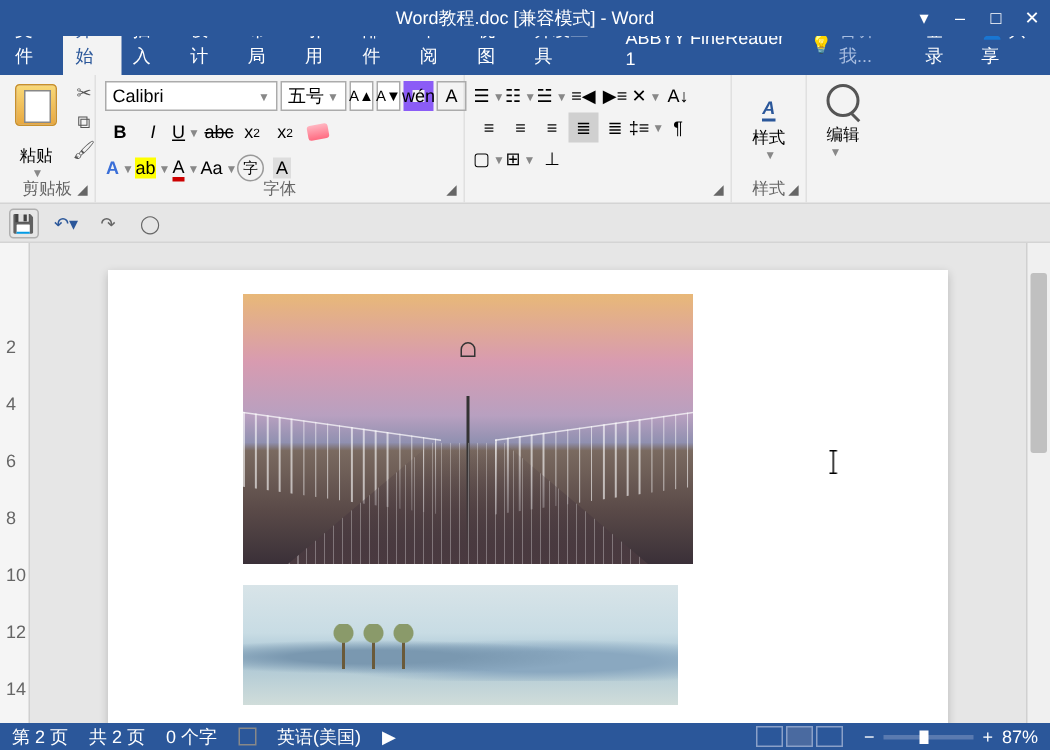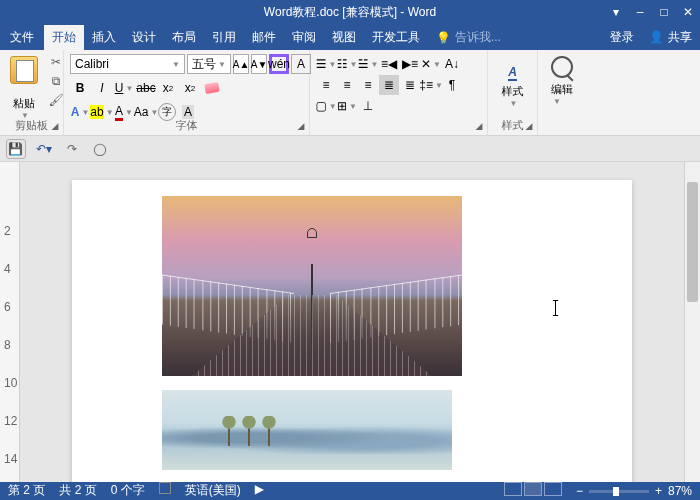--- a/index.html
+++ b/index.html
@@ -57,21 +57,21 @@
 .rail.r{right:0;width:44%;transform:skewY(-8deg);transform-origin:left}
 .lamp{position:absolute;left:50%;top:18%;width:10px;height:10px;border:1px solid #333;border-radius:50% 50% 0 0;transform:translateX(-50%)}
 .img2{width:290px;height:80px;margin-top:14px;background:linear-gradient(180deg,#d8e4e8 0%,#c8dce4 40%,#a8c4d4 60%,#d0ddda 100%);position:relative;overflow:hidden}
 .img2::before{content:"";position:absolute;bottom:20%;left:0;right:0;height:40%;background:radial-gradient(ellipse at 30% 50%,#7a98b0 20%,transparent 50%),radial-gradient(ellipse at 70% 60%,#8aa8c0 25%,transparent 55%)}
 .tree{position:absolute;bottom:30%;width:14px;height:30px;background:radial-gradient(circle at 50% 30%,#8a9a6a 40%,transparent 45%),linear-gradient(#6a5a3a,#6a5a3a);background-size:14px 20px,2px 30px;background-position:center top,center;background-repeat:no-repeat}
 .cursor{position:absolute;width:1px;height:16px;background:#000}
 .cursor::before,.cursor::after{content:"";position:absolute;left:-2px;width:5px;height:1px;background:#000}
 .cursor::before{top:0}.cursor::after{bottom:0}
 .scrollbar{width:16px;background:#f0f0f0;border-left:1px solid #d0d0d0;position:relative}
 .scroll-thumb{position:absolute;left:2px;right:2px;top:20px;height:120px;background:#c0c0c0;border-radius:2px}
-.statusbar{position:absolute;bottom:0;left:0;right:0;height:18px;background:#2b579a;color:#fff;display:flex;padding:0 8px;font-size:11px;gap:14px}
+.statusbar{position:absolute;bottom:0;left:0;right:0;height:18px;background:#2b579a;color:#fff;display:flex;align-items:center;padding:0 8px;font-size:11px;gap:14px}
 .statusbar .sp{flex:1}
 .zoom-controls{display:flex;align-items:center;gap:6px}
 .zoom-slider{width:60px;height:3px;background:#5a7ab0;position:relative}
 .zoom-slider::after{content:"";position:absolute;left:40%;top:-3px;width:6px;height:9px;background:#fff}
 .view-btns{display:flex;gap:2px}
 .vbtn{width:18px;height:14px;border:1px solid #8aa0c8;cursor:pointer}
 .dd{font-size:8px;margin-left:2px;color:#888}
 .chk{width:12px;height:12px;border:1px solid #888;display:inline-block}
 </style>
 </head>
@@ -91,20 +91,21 @@
   <div class="tab file">文件</div>
   <div class="tab active">开始</div>
   <div class="tab">插入</div>
   <div class="tab">设计</div>
   <div class="tab">布局</div>
   <div class="tab">引用</div>
   <div class="tab">邮件</div>
   <div class="tab">审阅</div>
   <div class="tab">视图</div>
   <div class="tab">开发工具</div>
+  <div class="tab">ABBYY FineReader 1</div>
   <div class="tab tell">
     <span>💡</span>
     <span>告诉我...</span>
   </div>
   <div class="right-tabs">
     <div class="tab">登录</div>
     <div class="tab">
       <span>👤</span>
       <span>共享</span>
     </div>
@@ -138,21 +139,21 @@
         <div class="font-name">
           <span>Calibri</span>
             <span class="dd">▼</span>
         </div>
         <div class="font-size">
           <span>五号</span>
             <span class="dd">▼</span>
         </div>
         <div class="fs-step">A▲</div>
         <div class="fs-step">A▼</div>
-        <div class="btn-sq" style="border:3px solid #8b5cf6;font-size:9px">
+        <div class="btn-sq" style="border:6px solid #8b5cf6;font-size:9px">
             <span>wén</span>
           </div>
         <div class="btn-sq" style="border:1px solid #ababab">A</div>
       </div>
       <div class="font-row">
         <div class="btn-sq">
             <b>B</b>
           </div>
         <div class="btn-sq">
             <i>I</i>

